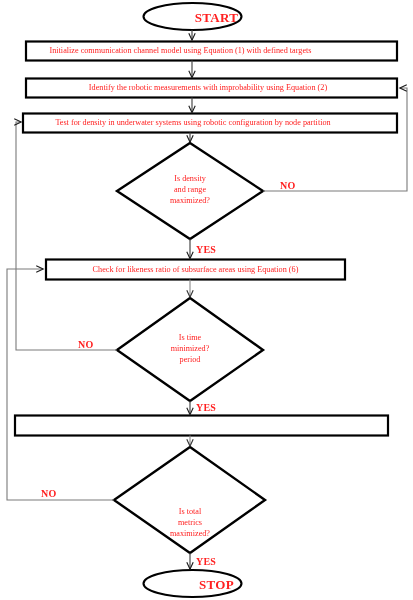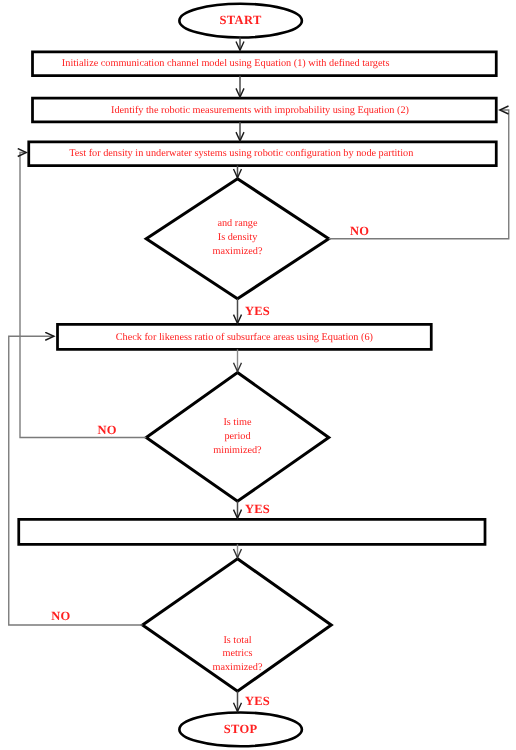--- a/index.html
+++ b/index.html
@@ -29,23 +29,24 @@
     text-align: center;
     line-height: 1.12;
     white-space: nowrap;
     pointer-events: none;
     z-index: 5;
   }
   .proc-label {
     font-size: 8.2px;
   }
   .term-label {
-    font-size: 10px;
+    font-size: 13px;
     font-weight: bold;
     letter-spacing: 0.3px;
+    margin-left: 24px;
   }
   .dec-label {
     font-size: 8.2px;
     line-height: 1.35;
     white-space: normal;
   }
   .edge-label {
     font-size: 10px;
     font-weight: bold;
     color: #ff2020;
@@ -106,31 +107,31 @@
 
   <div class="node-label term-label" style="left:143px; top:11px; width:99px;">START</div>
 
   <div class="node-label proc-label" style="left:27px; top:46px; width:307px;">Initialize communication channel model using Equation (1) with defined targets</div>
 
   <div class="node-label proc-label" style="left:27px; top:83px; width:362px;">Identify the robotic measurements with improbability using Equation (2)</div>
 
   <div class="node-label proc-label" style="left:7px; top:118px; width:372px;">Test for density in underwater systems using robotic configuration by node partition</div>
 
   <div class="node-label dec-label" style="left:141px; top:173px; width:98px;">
+    <div>Is density</div>
     <div>and range</div>
-    <div>Is density</div>
     <div>maximized?</div>
   </div>
 
   <div class="node-label proc-label" style="left:47px; top:265px; width:297px;">Check for likeness ratio of subsurface areas using Equation (6)</div>
 
   <div class="node-label dec-label" style="left:141px; top:332px; width:98px;">
     <div>Is time</div>
+    <div>minimized?</div>
     <div>period</div>
-    <div>minimized?</div>
   </div>
 
 
   <div class="node-label dec-label" style="left:141px; top:482px; width:98px;margin-top:24px;">
     <div>Is total</div>
     <div>metrics</div>
     <div>maximized?</div>
   </div>
 
   <div class="node-label term-label" style="left:143px; top:578px; width:99px;">STOP</div>

